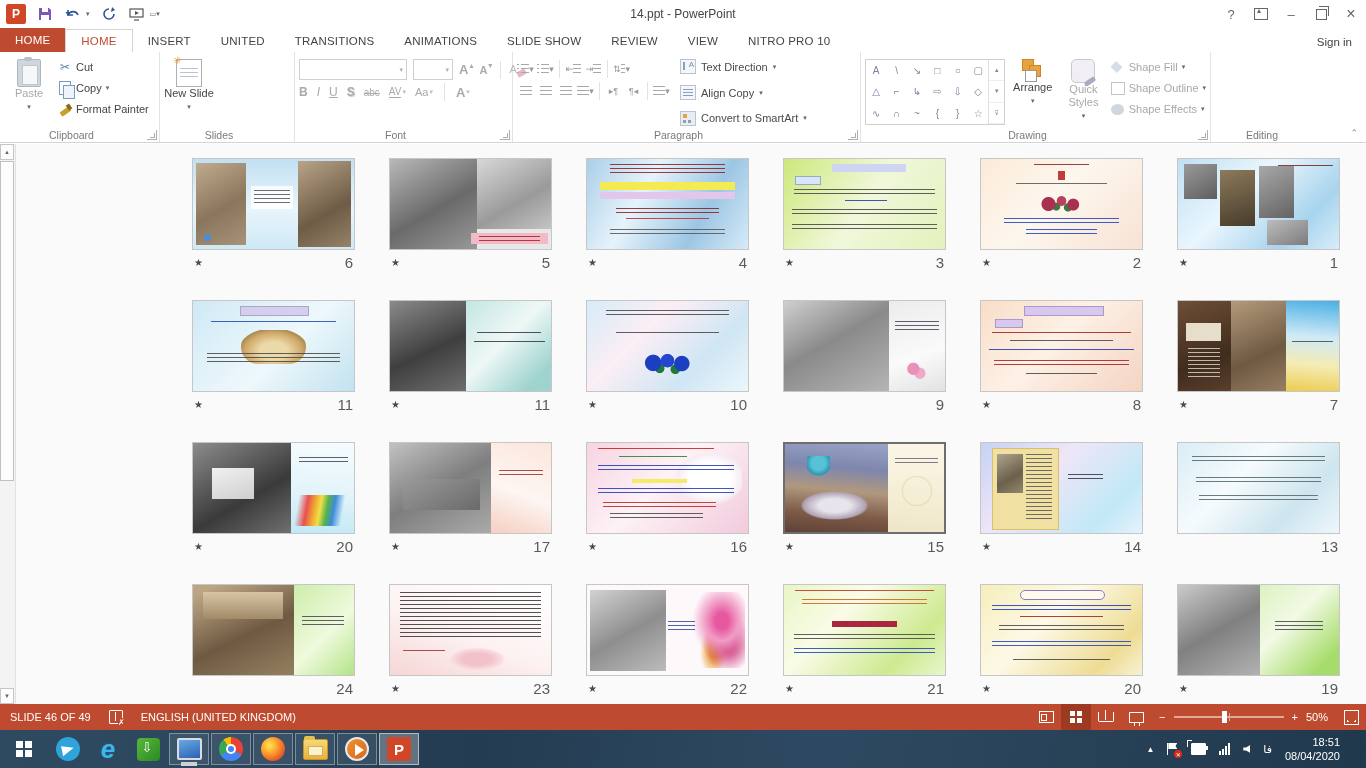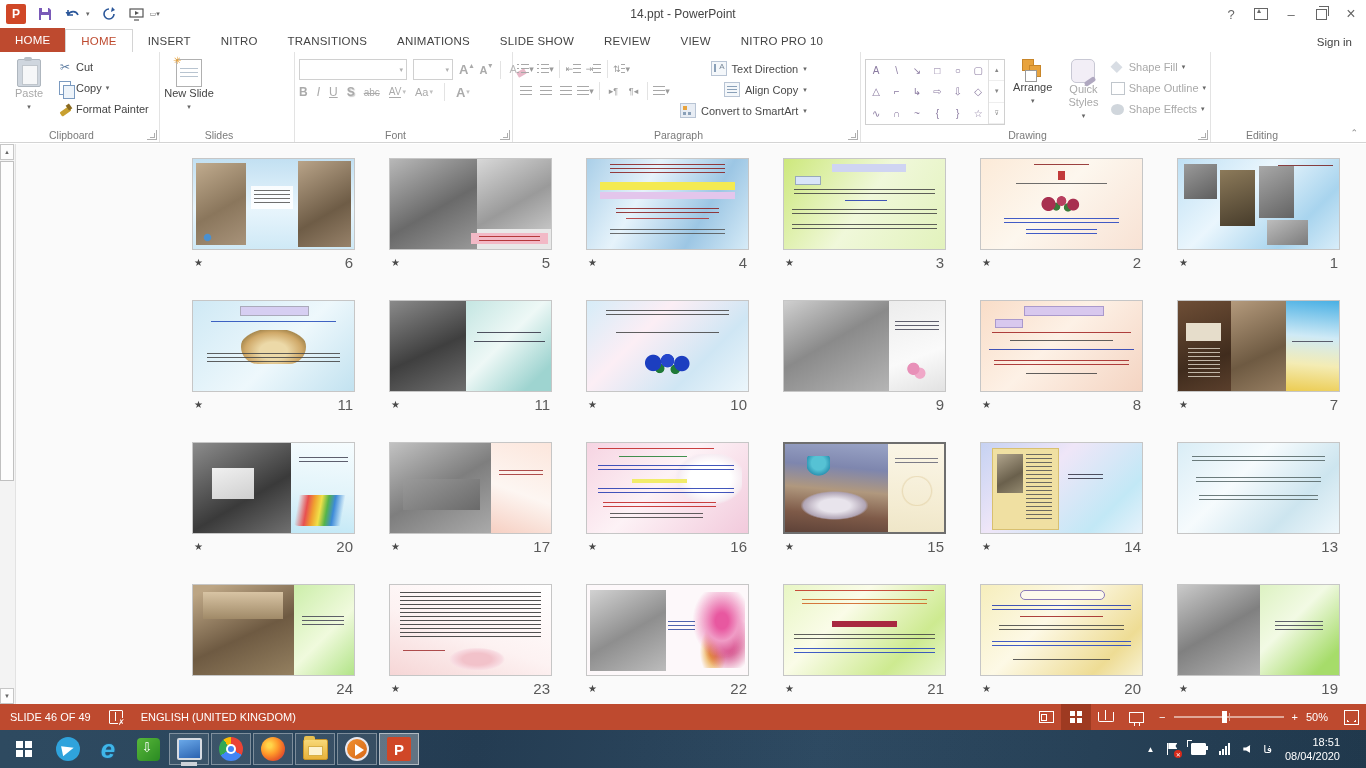--- a/index.html
+++ b/index.html
@@ -75,21 +75,21 @@
   .eraser:after{content:"";position:absolute;right:-1px;bottom:1px;width:9px;height:6px;background:#e8b8c8;transform:rotate(-30deg);border-radius:1px;}
   
   .pgrp-left{display:flex;flex-direction:column;gap:4px;padding-top:5px;}
   .prow{display:flex;align-items:center;gap:3px;}
   .pic{width:17px;height:15px;display:inline-flex;align-items:center;justify-content:center;position:relative;}
   .bars{width:12px;height:10px;background:repeating-linear-gradient(180deg,#a8a8a8 0 1.4px,transparent 1.4px 4px);}
   .bars.b8{width:8px;}
   .dots:before{content:"";position:absolute;left:0;top:2px;width:2px;height:10px;
      background:repeating-linear-gradient(180deg,#a8a8a8 0 1.4px,transparent 1.4px 4px);}
   .pglyph{font-size:9px;color:#9a9a9a;}
-  .pgrp-right{display:flex;flex-direction:column;justify-content:flex-start;gap:2px;padding:4px 2px 0 6px;align-items:flex-end;}
+  .pgrp-right{display:flex;flex-direction:column;justify-content:flex-start;gap:10px;padding:4px 2px 0 6px;}
   .pr-row{display:flex;align-items:center;gap:5px;font-size:11px;color:#4a4a4a;height:19px;white-space:nowrap;}
   .pr-row .car{font-size:7px;color:#666;}
   .mini{width:14px;height:13px;flex:none;position:relative;border:1px solid #b8c4d4;background:#f4f7fa;}
   .mini.td:before{content:"A";position:absolute;right:1px;top:0px;font-size:8px;color:#7a8a9a;}
   .mini.td:after{content:"";position:absolute;left:2px;top:2px;width:2px;height:8px;background:#8aa0b8;}
   .mini.at:before{content:"";position:absolute;left:2px;top:3px;right:2px;height:7px;
      background:repeating-linear-gradient(180deg,#8aa0b8 0 1.2px,transparent 1.2px 3px);}
   .mini.sa{background:#e8edf4;}
   .mini.sa:before{content:"";position:absolute;left:2px;top:2px;width:4px;height:4px;background:#e8a33d;}
   .mini.sa:after{content:"";position:absolute;left:2px;bottom:2px;right:2px;height:3px;background:repeating-linear-gradient(90deg,#8aa0b8 0 3px,transparent 3px 5px);}
@@ -248,21 +248,21 @@
         <span class="restore-ic"></span>
       </span>
     <span class="wbtn" style="font-size:16px;">×</span>
   </div>
 </div>
 
 <div class="tabrow">
   <div class="tab file">HOME</div>
   <div class="tab active">HOME</div>
   <div class="tab">INSERT</div>
-  <div class="tab">NITRO</div>
+  <div class="tab">UNITED</div>
   <div class="tab">TRANSITIONS</div>
   <div class="tab">ANIMATIONS</div>
   <div class="tab">SLIDE SHOW</div>
   <div class="tab">REVIEW</div>
   <div class="tab">VIEW</div>
   <div class="tab">NITRO PRO 10</div>
   <div class="signin">Sign in</div>
 </div>
 
 <div class="ribbon">

